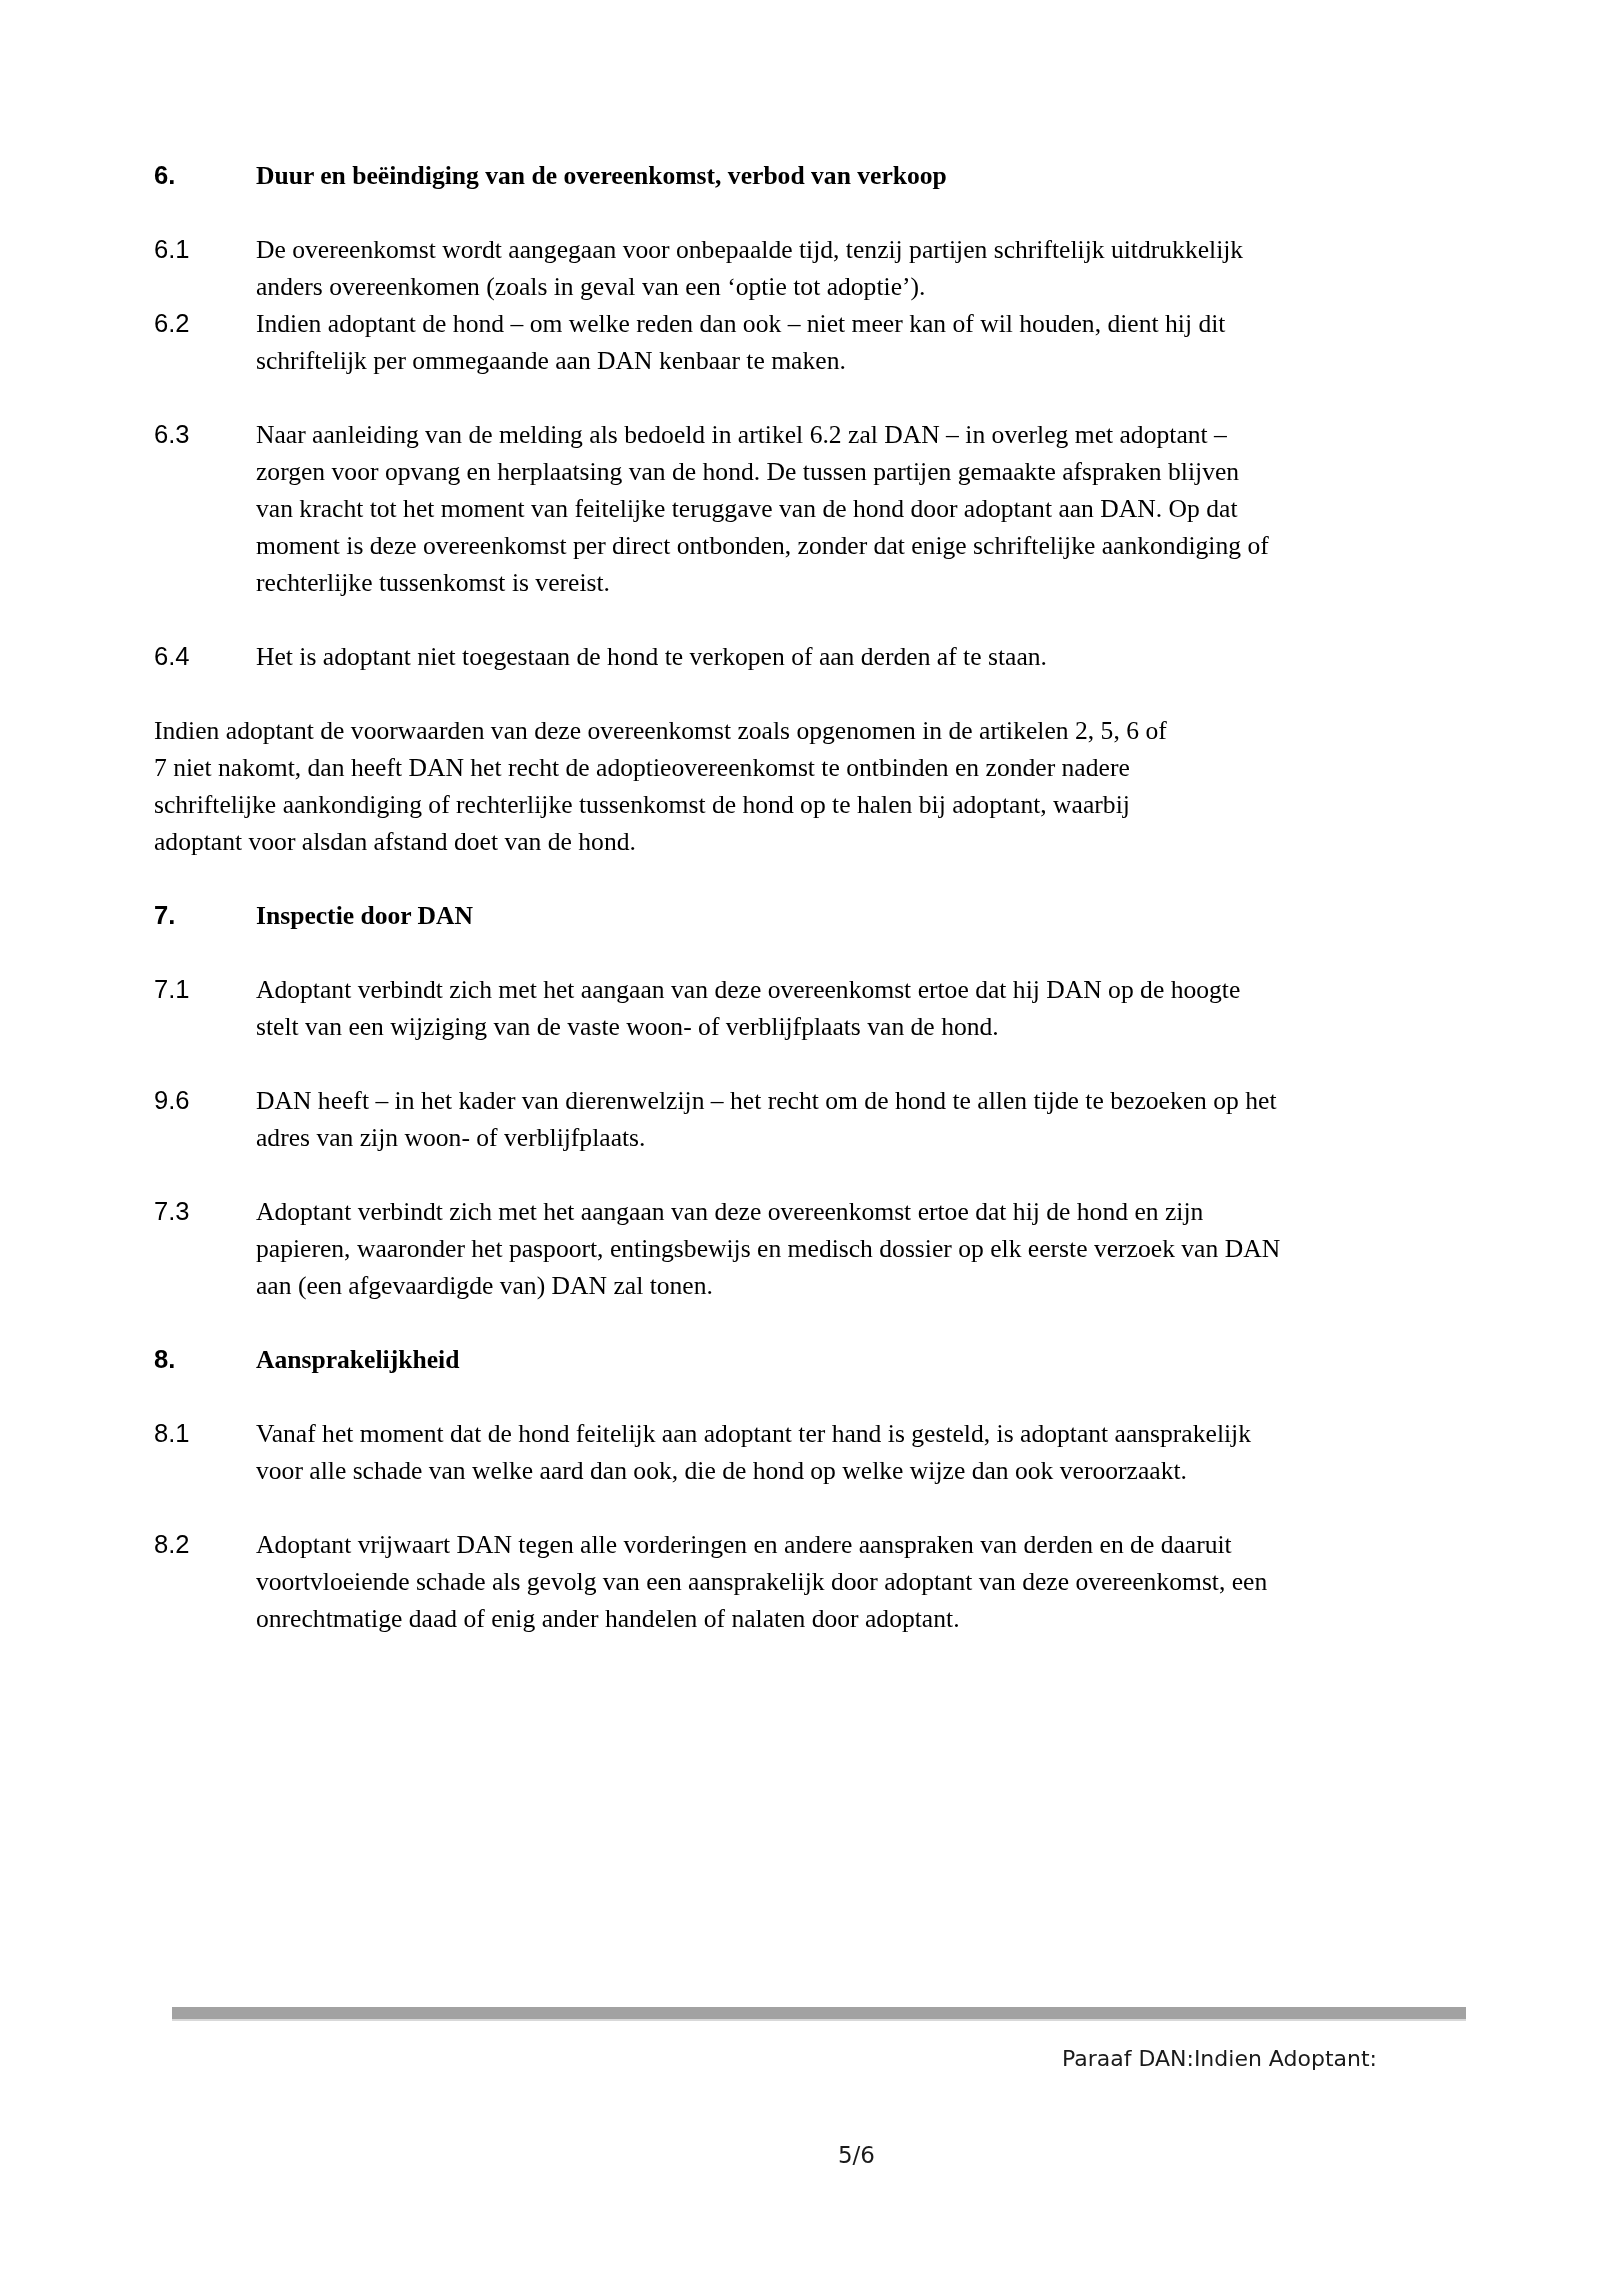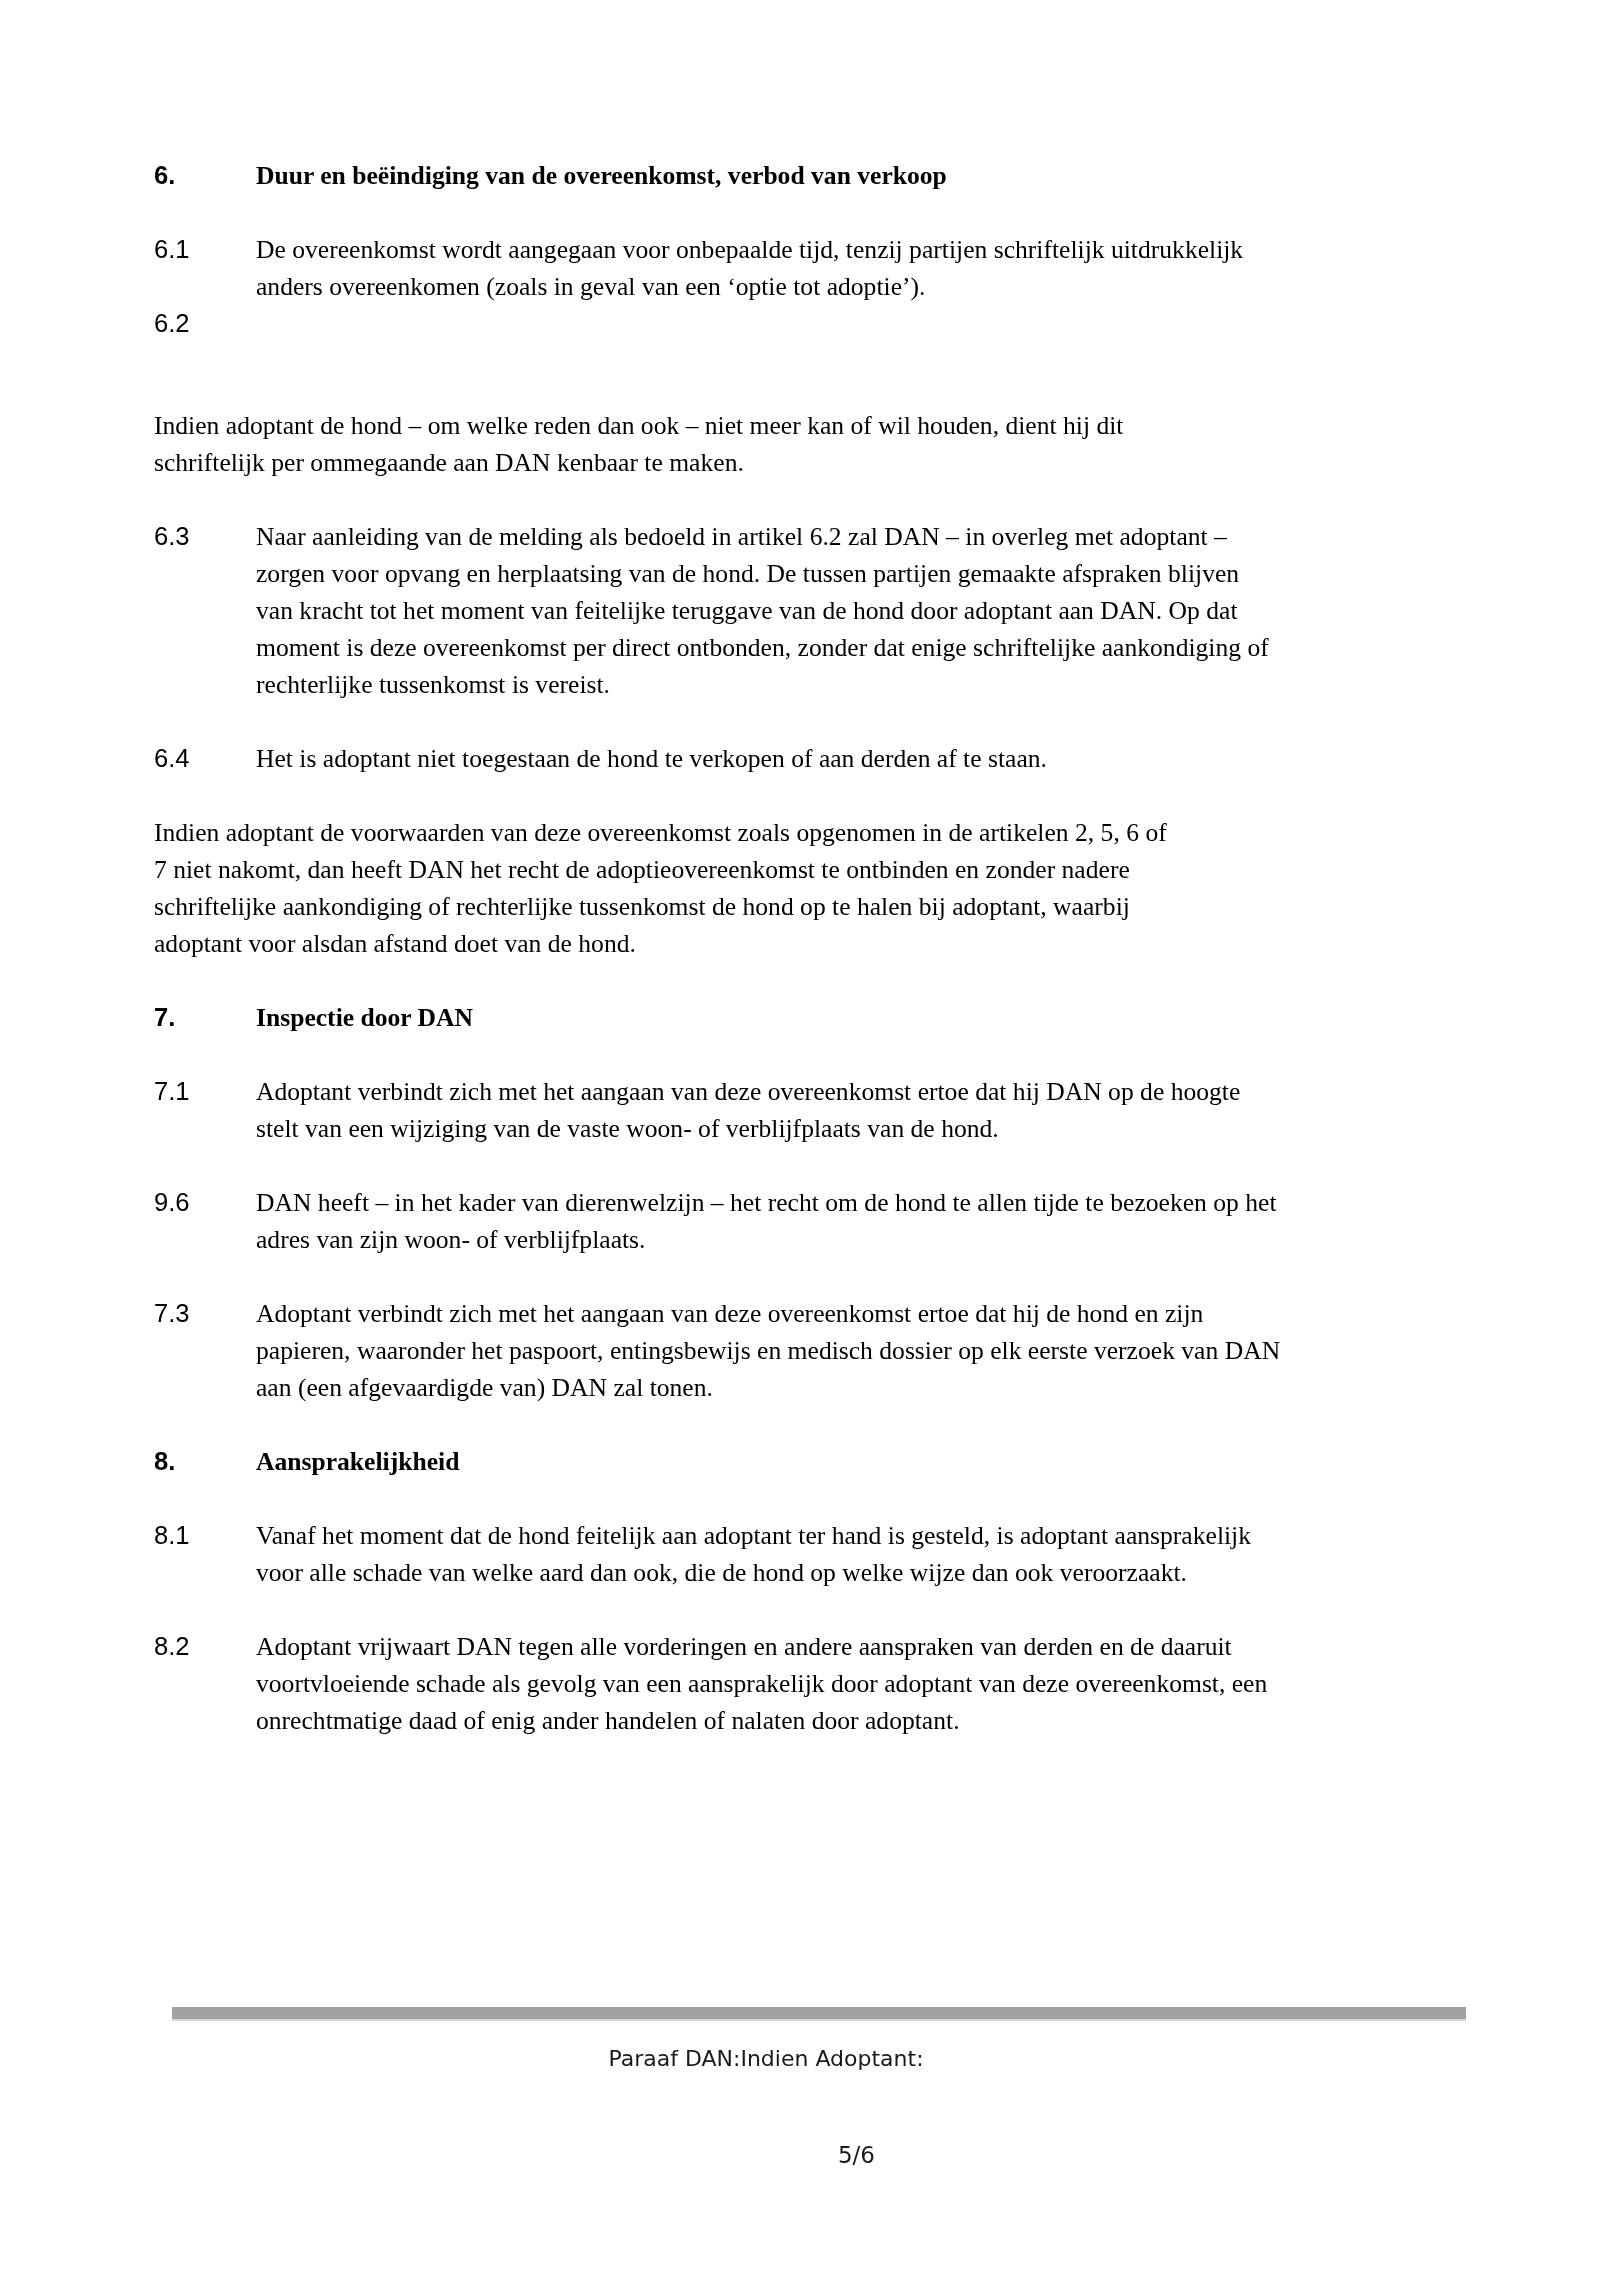--- a/index.html
+++ b/index.html
@@ -23,21 +23,21 @@
     position: absolute;
     left: 154px;
     top: 157px;
     width: 1310px;
   }
   .row {
     display: flex;
     margin-top: 37px;
   }
   .row.first { margin-top: 0; }
-  .row.tight { margin-top: 0; flex-direction: column; }
+  .row.tight { margin-top: 0; }
   .row .num {
     flex: 0 0 102px;
     width: 102px;
   }
   .row .txt {
     flex: 1;
     white-space: pre-line;
     font-family: Liberation Serif, serif;
   }
   .heading { font-weight: bold; }
@@ -49,21 +49,21 @@
     height: 12px;
     background: #a2a2a2;
     border-bottom: 2.7px solid #d9d9d9;
   }
   .footer-labels {
     position: absolute;
     left: 155px;
     top: 2045px;
     width: 1222px;
     display: flex;
-    justify-content: center;
+    justify-content: flex-end;
     font-family: "DejaVu Sans", sans-serif;
     font-size: 22px;
     line-height: 27.4px;
     color: #1a1a1a;
   }
   .page-number {
     position: absolute;
     left: 0;
     top: 2142px;
     width: 100%;

